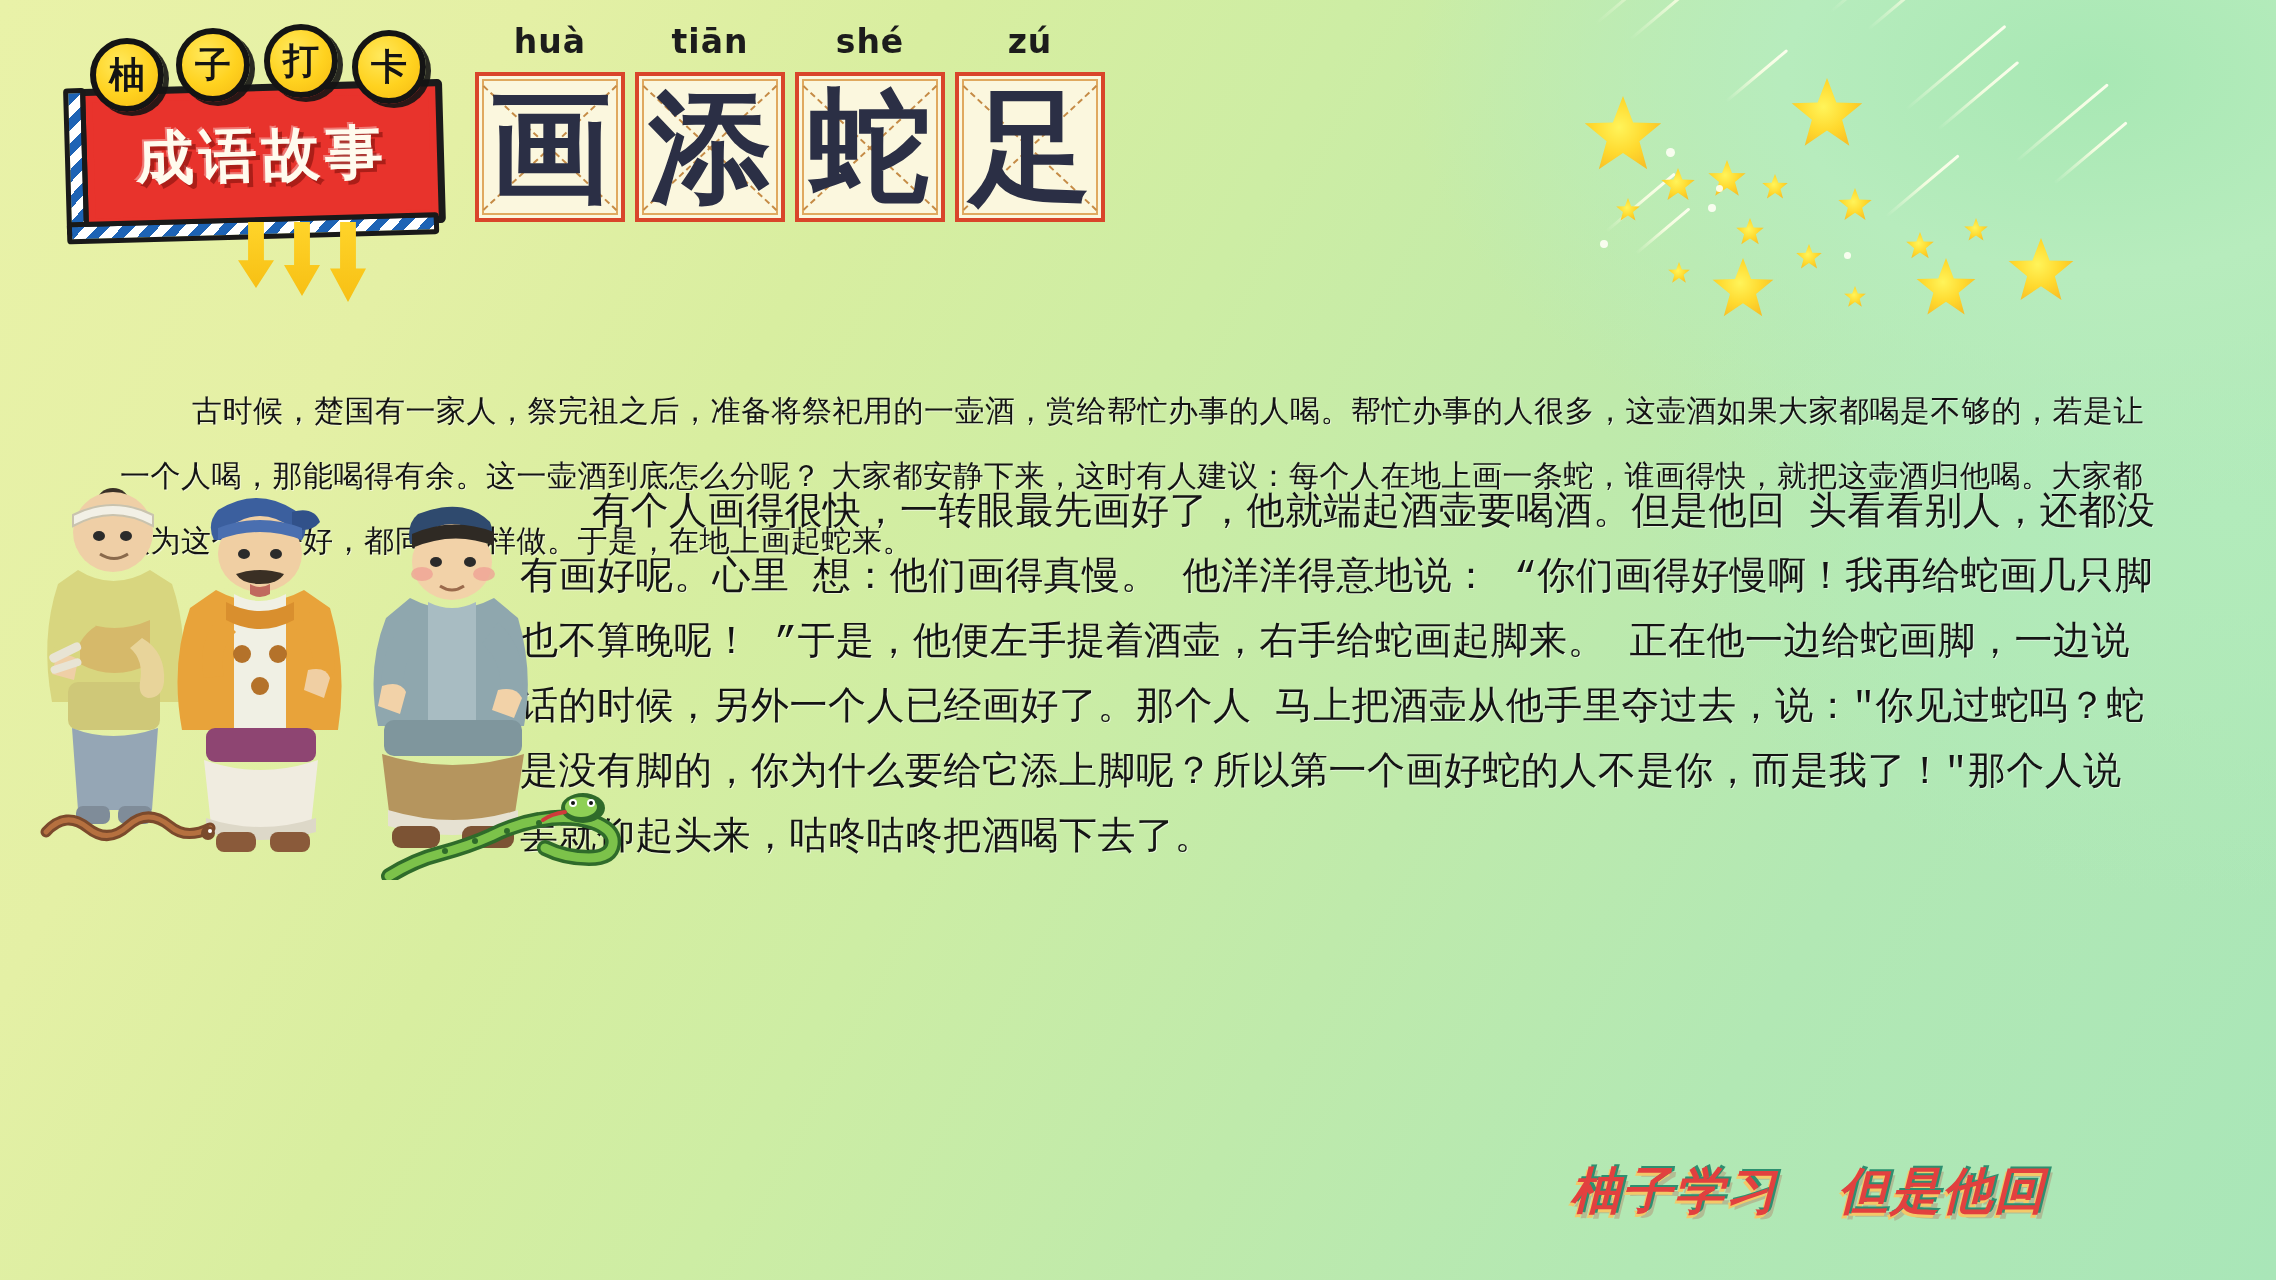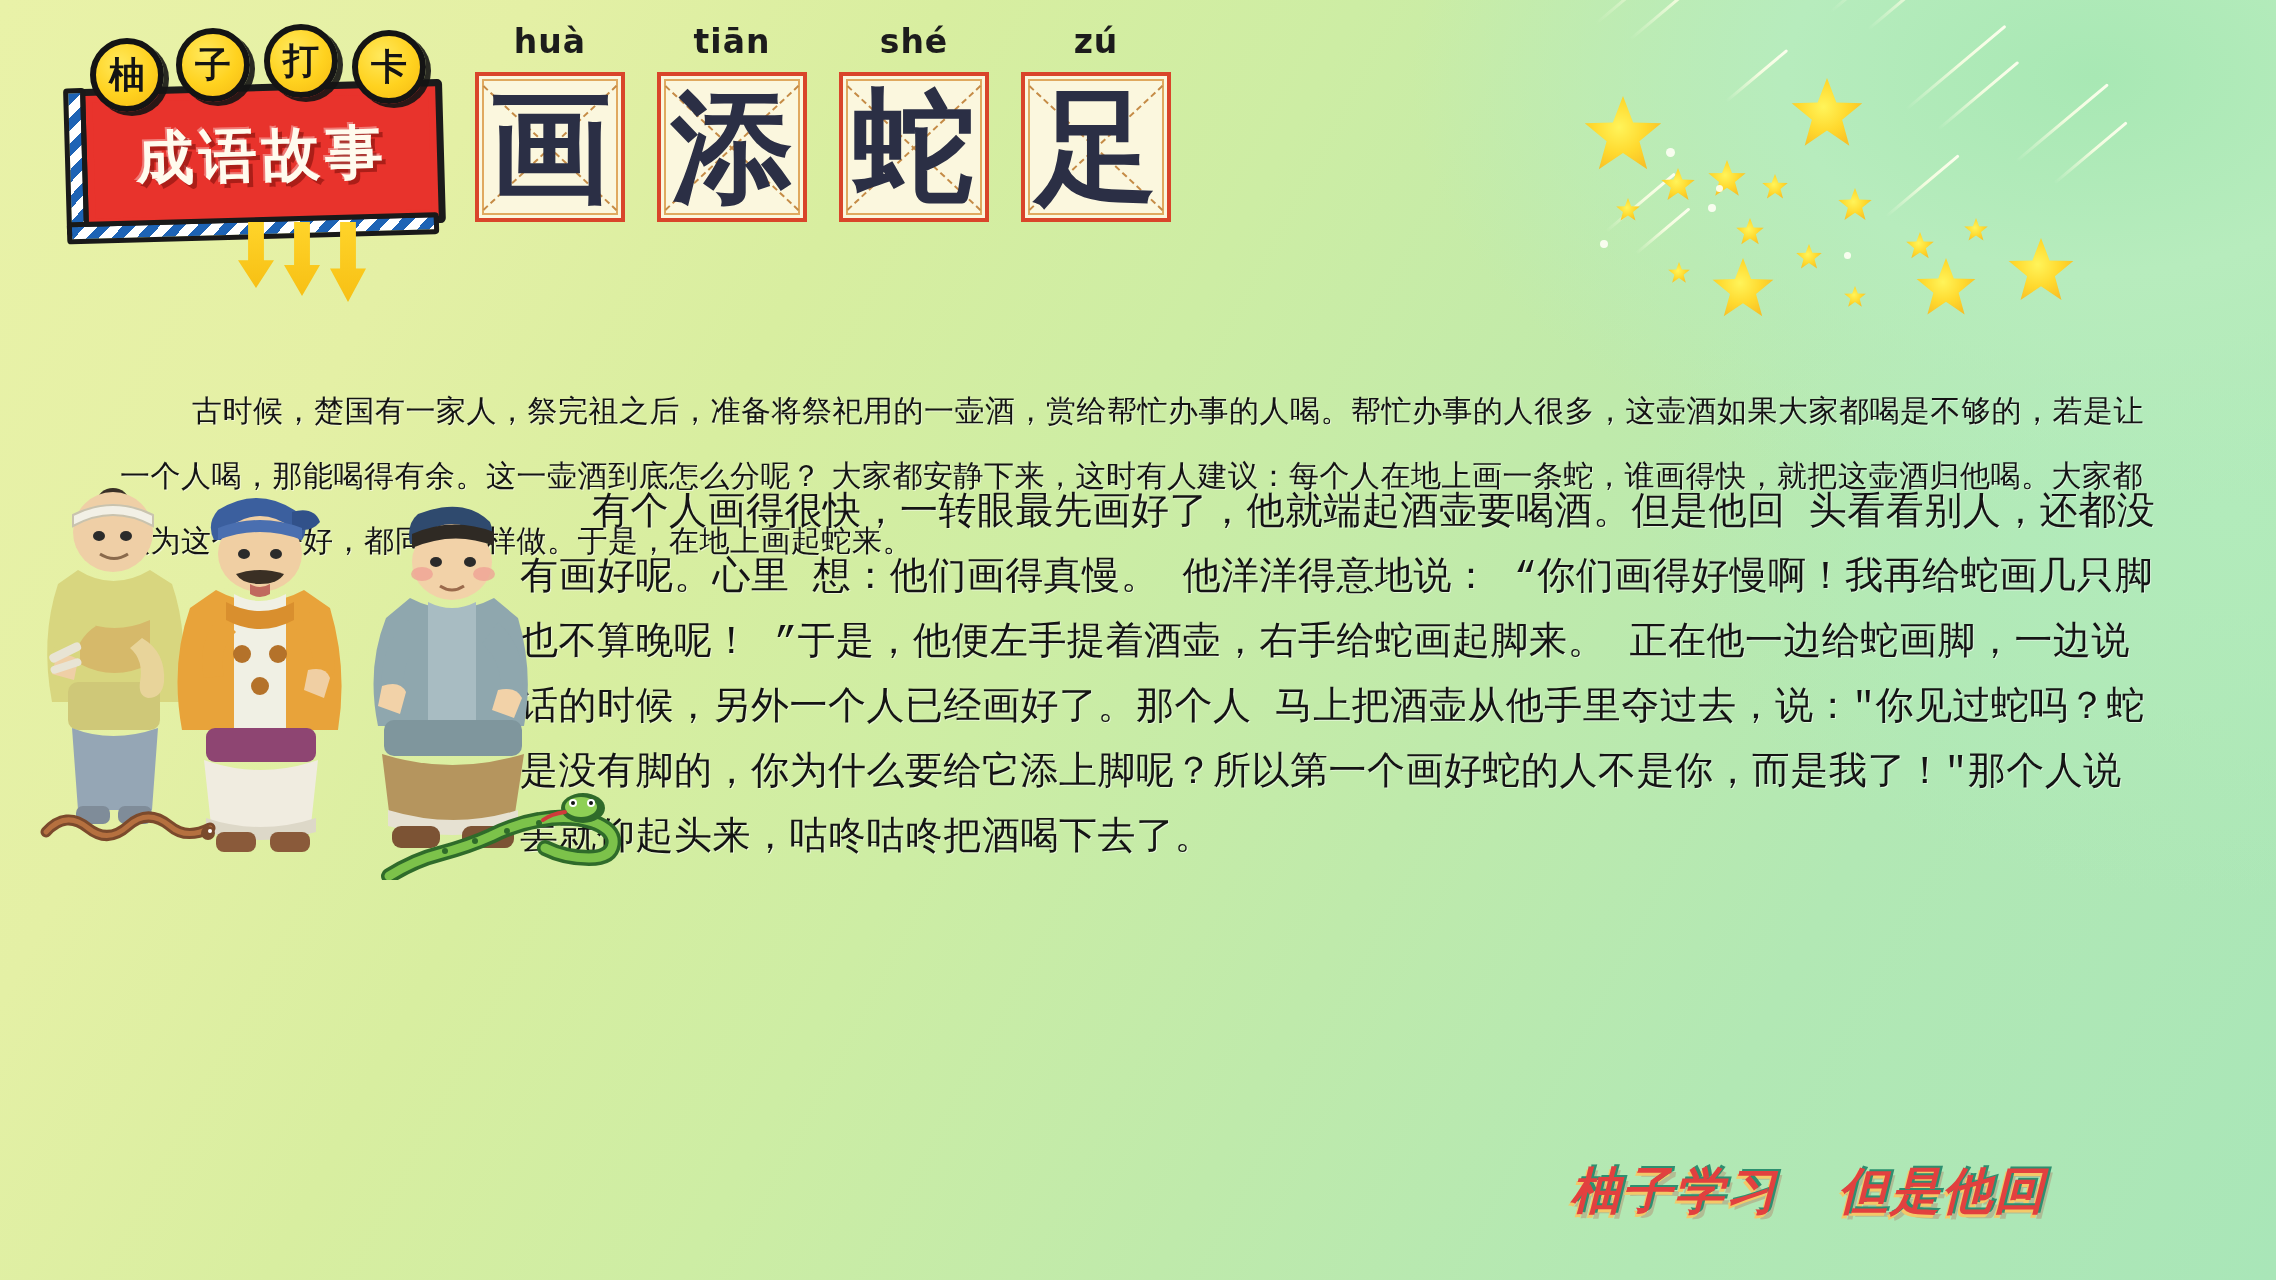--- a/index.html
+++ b/index.html
@@ -76,21 +76,21 @@
   .arrow{
     width:36px;height:66px;
     background:linear-gradient(180deg,#ffd42a 0%,#f7c014 100%);
     filter:drop-shadow(3px 3px 0 rgba(15,15,15,.95));
     clip-path:polygon(28% 0%,72% 0%,72% 58%,100% 58%,50% 100%,0% 58%,28% 58%);
   }
   .arrow.a2{height:74px;}
   .arrow.a3{height:80px;}
 
   
-  .headline{position:absolute;left:470px;top:22px;display:flex;gap:22px;justify-content:space-between;}
+  .headline{position:absolute;left:470px;top:22px;display:flex;justify-content:space-between;}
   .char-cell{width:160px;}
   .pinyin{
     text-align:center;font-size:33px;font-weight:bold;color:#1c1c1c;
     font-family:"DejaVu Sans","Liberation Sans",sans-serif;
     margin-bottom:10px;letter-spacing:1px;height:40px;line-height:40px;
   }
   .tianzige{
     position:relative;width:150px;height:150px;margin:0 auto;
     background:#fbf7de;border:4px solid #d9452a;box-sizing:border-box;
     box-shadow:inset 0 0 0 3px #fbf7de, inset 0 0 0 5px #e0a95f;

